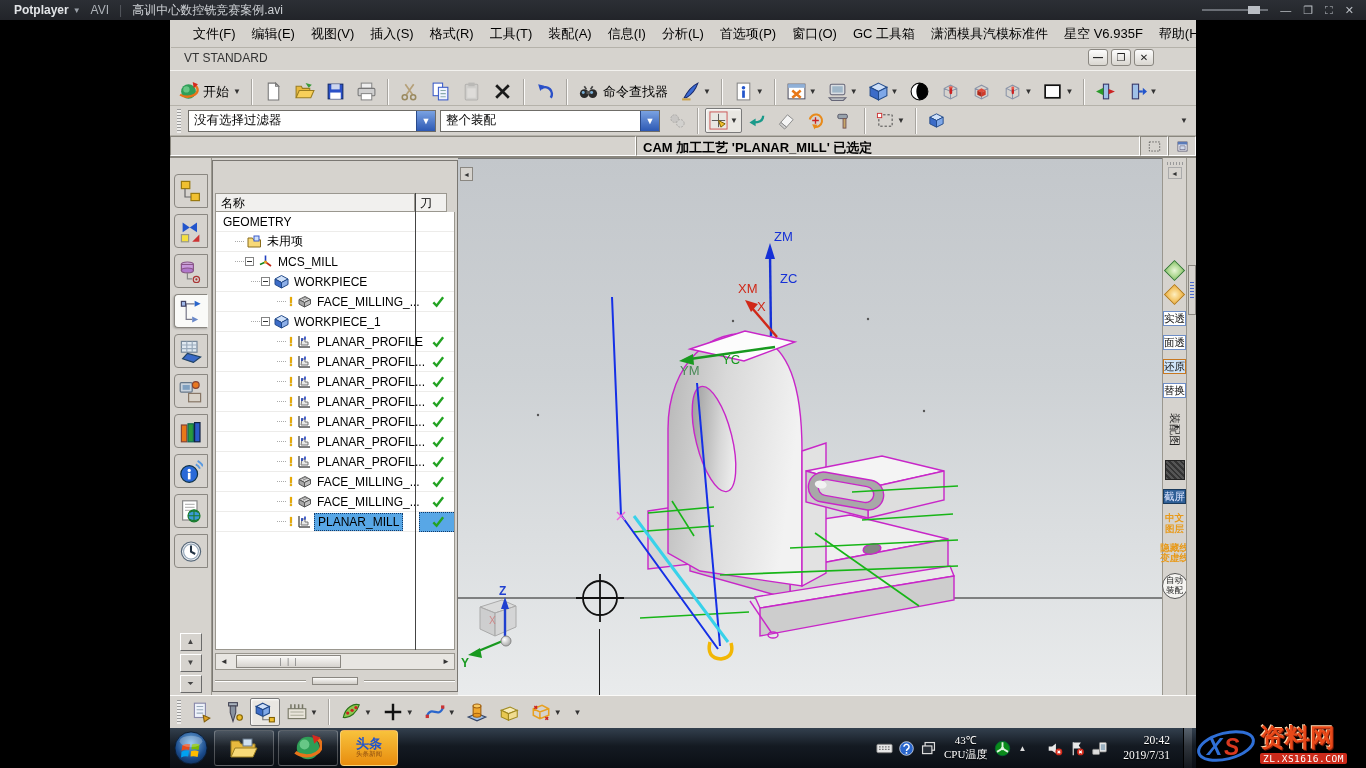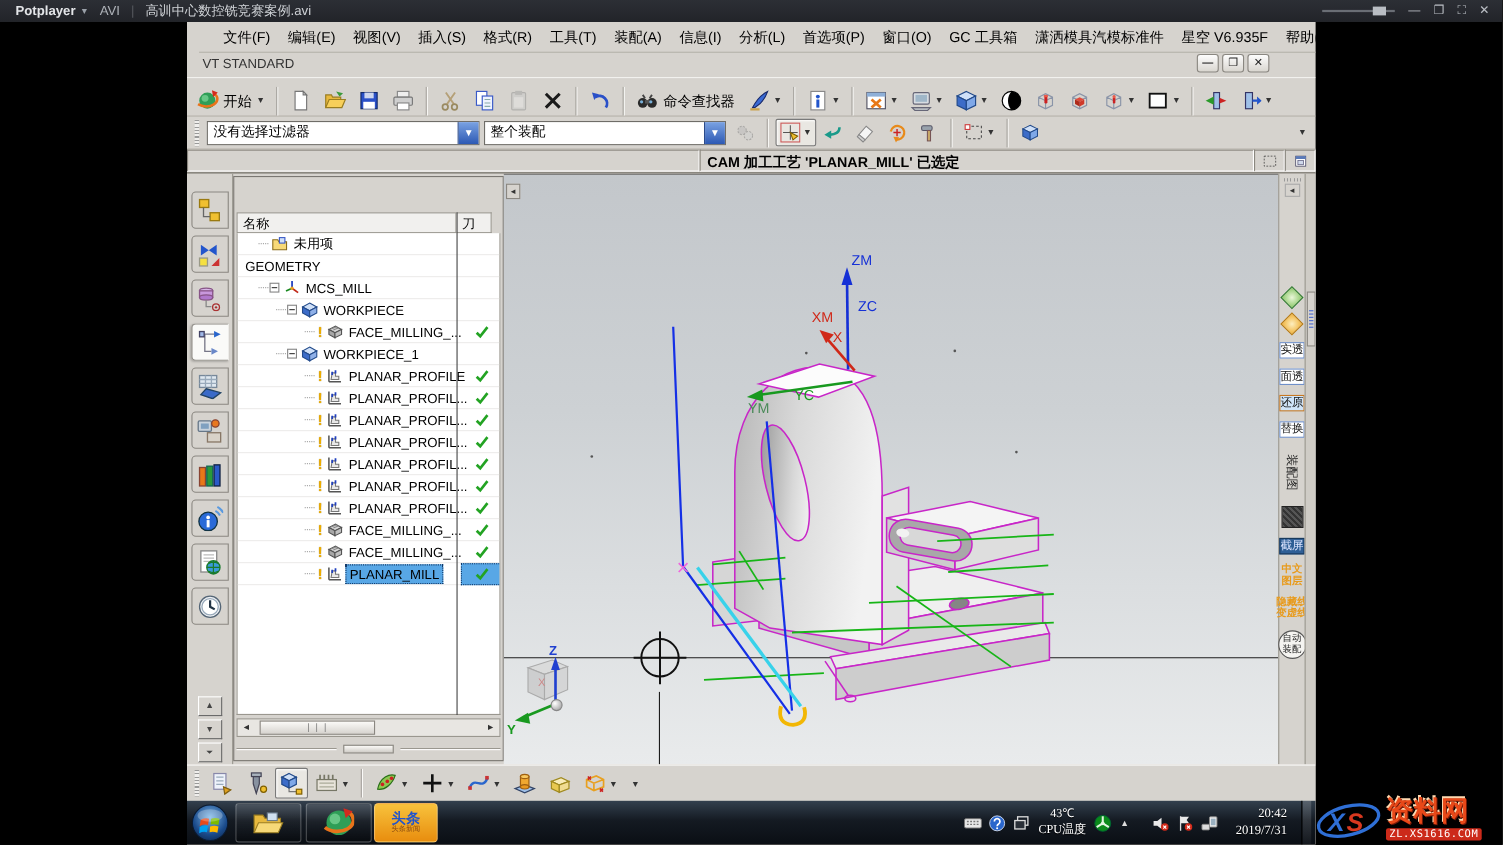--- a/index.html
+++ b/index.html
@@ -14,21 +14,21 @@
   .pp-caret{font-size:8px;color:#9aa0a8;}
   .pp-sep{color:#55585e;}
   .pp-file{color:#cfd2d6;}
   .pp-right{margin-left:auto;display:flex;align-items:center;gap:12px;padding-right:12px;}
   .pp-slider{width:66px;height:2px;background:#6a6e75;position:relative;}
   .pp-slider .thumb{position:absolute;right:8px;top:-3px;width:12px;height:8px;background:#b9bdc3;}
   .pp-btn{color:#b9bdc3;font-size:11px;line-height:1;cursor:default;}
   
   .video{position:absolute;left:170px;top:20px;width:1026px;height:748px;background:#d6d3ce;overflow:hidden;
          color:#000;}
-  .menubar{position:absolute;left:11px;top:0;width:1026px;height:28px;display:flex;align-items:center;
+  .menubar{position:absolute;left:1px;top:0;width:1026px;height:28px;display:flex;align-items:center;
            gap:2px;padding-left:4px;border-bottom:1px solid #b5b2aa;}
   .menu-item{padding:3px 8px;font-size:13px;white-space:nowrap;}
   .vt-row{position:absolute;left:0;top:28px;width:1026px;height:22px;}
   .vt-label{position:absolute;left:14px;top:3px;font-size:12px;color:#333;}
   .winbtns{position:absolute;right:42px;top:1px;display:flex;gap:3px;}
   .winbtn{width:20px;height:17px;background:linear-gradient(#fdfdfd,#d9d6d0);border:1px solid #8a8781;
           border-radius:3px;font-size:10px;line-height:15px;text-align:center;color:#222;font-weight:bold;}
   .toolbar{position:absolute;left:0;top:50px;width:1026px;height:36px;display:flex;align-items:flex-end;
            gap:2px;padding-left:4px;border-top:1px solid #f2f1ee;border-bottom:1px solid #b5b2aa;}
   .filterbar{position:absolute;left:0;top:86px;width:1026px;height:30px;display:flex;align-items:center;
@@ -653,33 +653,33 @@
             <div class="sqbtn">⏷</div>
           </div>
         </div>
 
       <div class="navpanel">
         <div class="colheader">
           <div class="colcell name">名称</div>
           <div class="colcell tp">刀轨</div>
         </div>
         <div class="treebody" id="tree-body">
+            <div class="trow" style="padding-left: 4px;">
+              <span class="tlab">GEOMETRY</span>
+              <span class="checkcell"></span>
+            </div>
             <div class="trow" style="padding-left: 18px;">
               <span class="stub"></span>
               <span class="icon ticon" style="height: 15px; width: 15px;">
                 <svg viewBox="0 0 15 15">
                   <path d="M1,4 h4.5 l1,1.8 h7 V13 H1 z" fill="#f7d978" stroke="#8a6d1d"></path>
                   <rect x="7" y="2" width="5" height="5" fill="#cfe0f8" stroke="#3a5ac8"></rect>
                 </svg>
               </span>
               <span class="tlab">未用项</span>
-              <span class="checkcell"></span>
-            </div>
-            <div class="trow" style="padding-left: 4px;">
-              <span class="tlab">GEOMETRY</span>
               <span class="checkcell"></span>
             </div>
             <div class="trow" style="padding-left: 18px;">
               <span class="stub"></span>
               <span class="expander"></span>
               <span class="icon ticon" style="height: 15px; width: 15px;">
                 <svg viewBox="0 0 15 15">
                   <path d="M7.5,8 L7.5,1.5" stroke="#2040c0" stroke-width="1.6"></path>
                   <path d="M7.5,8 L13,12" stroke="#c02818" stroke-width="1.6"></path>
                   <path d="M7.5,8 L2,10.5" stroke="#18881f" stroke-width="1.6"></path>

